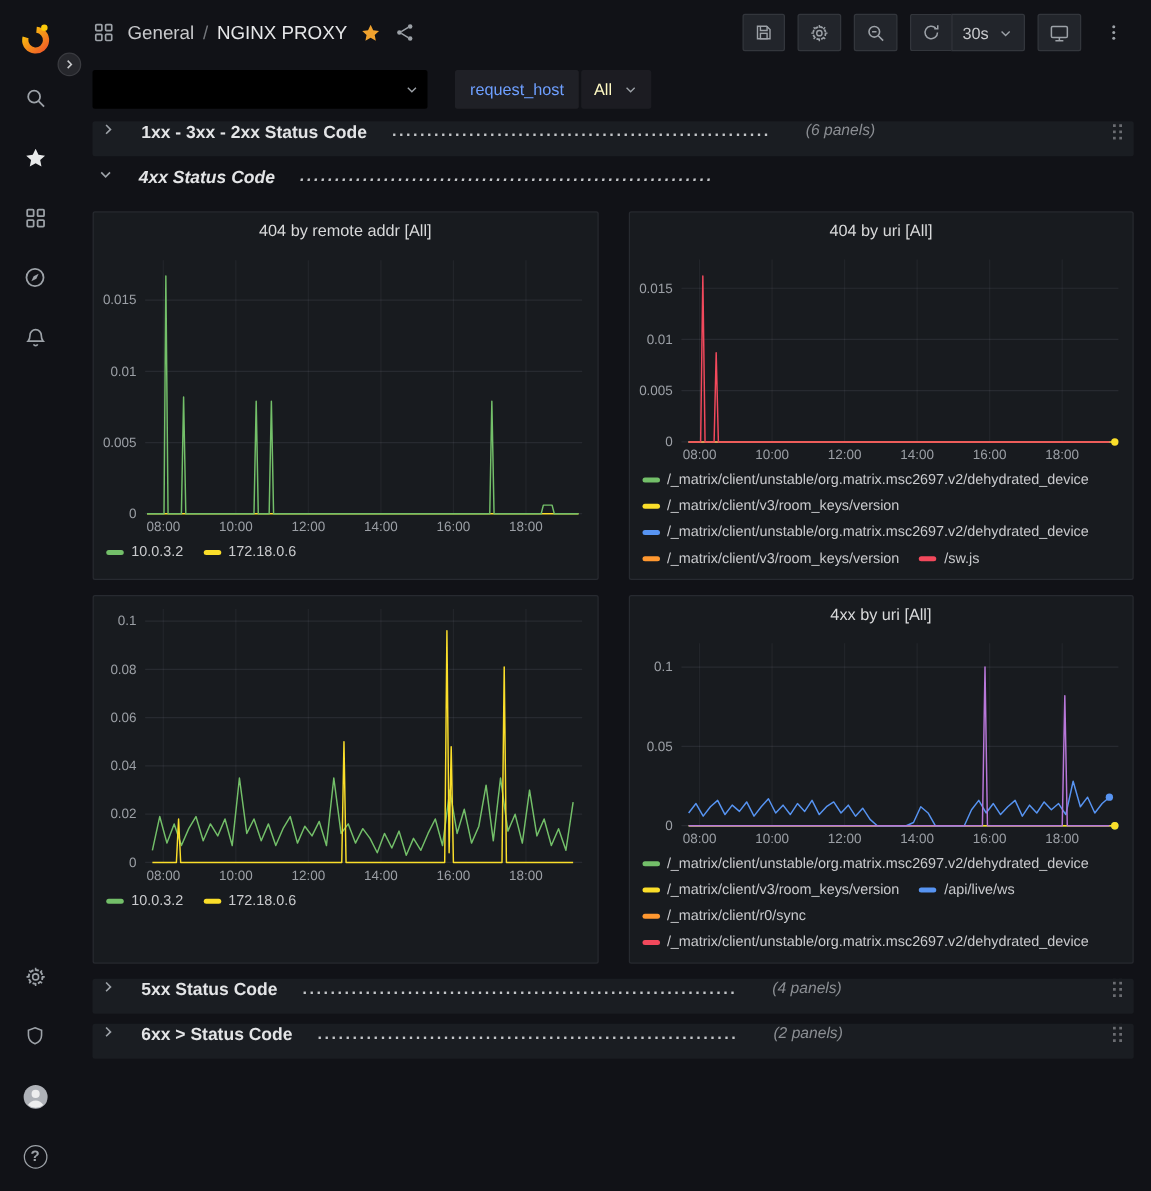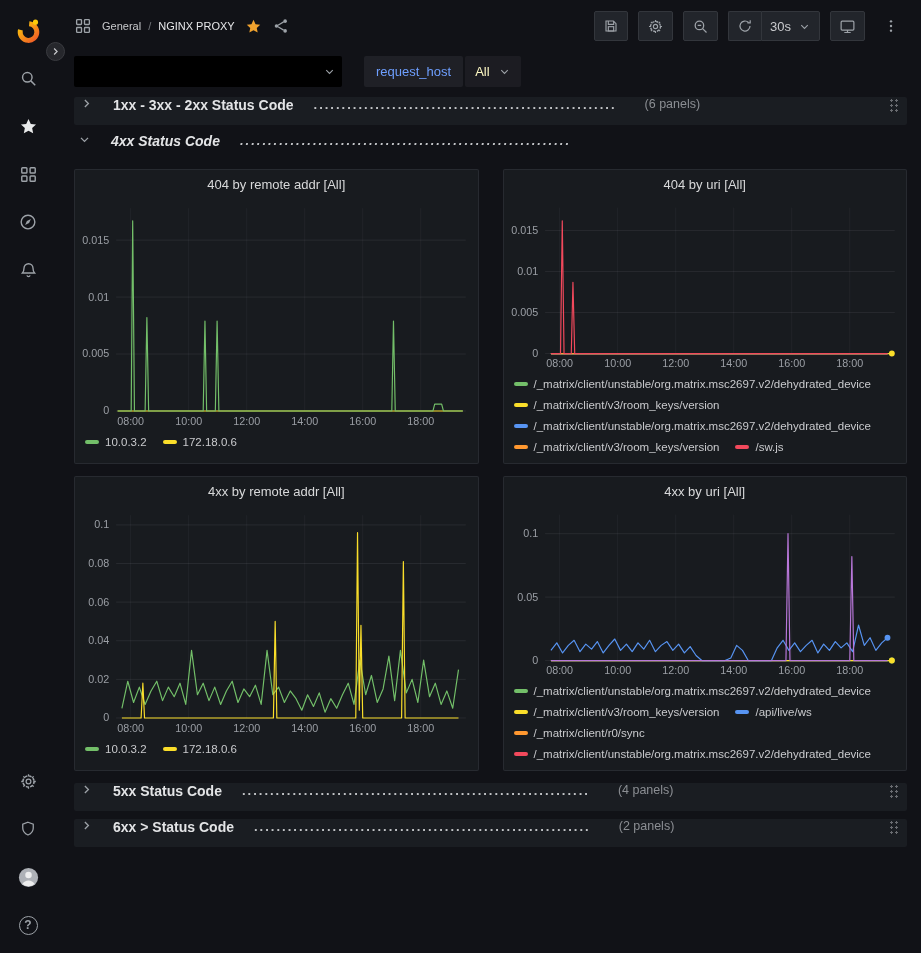--- a/index.html
+++ b/index.html
@@ -32,21 +32,21 @@
   .help-circle {
     width:19px; height:19px; border:1.6px solid currentColor; border-radius:50%;
     font-size:12px; font-weight:bold; display:flex; align-items:center; justify-content:center;
   }
 
   
   .main { margin-left:56px; width:865px; }
 
   .topbar { height:52px; display:flex; align-items:center; padding:0 14px 0 18px; }
   .tb-left { display:flex; align-items:center; gap:10px; }
-  .breadcrumb { display:flex; align-items:flex-start; gap:7px; font-size:11px; }
+  .breadcrumb { display:flex; align-items:flex-start; gap:7px; font-size:15px; }
   .breadcrumb .sec { color:#c8c9cc; cursor:pointer; }
   .breadcrumb .sep { color:#75787d; }
   .breadcrumb .ttl { color:#e6e7e9; font-weight:500; cursor:pointer; }
   .icon { color:#9da2a8; display:inline-flex; }
   .star-orange { color: var(--star-orange,#f0a22e); }
   .tb-right { margin-left:auto; display:flex; align-items:center; gap:10px; }
   .btn {
     height:30px; min-width:32px; padding:0 8px; display:inline-flex; align-items:center;
     justify-content:center; gap:7px; background:#22252b; border:1px solid #33363c;
     border-radius:2px; color:#c9cacd; font-size:13px; cursor:pointer; white-space:nowrap;
@@ -78,21 +78,21 @@
   .content { padding:0 14px 0 18px; }
   .row-header {
     height:28px; display:flex; align-items:flex-start; gap:20px; margin-bottom:8px;
     cursor:pointer; padding:0 8px 0 6px;
   }
   .row-header.collapsed { background: var(--row-bg,#1a1d22); border-radius:2px; }
   .row-header.expanded { padding-left:4px; margin-top:2px;font-style:italic; }
   .chev { color:#9da2a8; display:inline-flex; }
   .row-title { font-size:14px; font-weight:700; color:#e3e4e6; white-space:nowrap; }
   .row-dots { font-size:13px; font-weight:700; color:#c3c5c8; letter-spacing:2px; white-space:nowrap; overflow:hidden; }
-  .row-count { color:#8b8e93; font-size:12.5px; margin-left:8px; white-space:nowrap; }
+  .row-count { font-style:italic; color:#8b8e93; font-size:12.5px; margin-left:8px; white-space:nowrap; }
   .row-spacer { flex:1; }
   .drag-handle {
     width:11px; height:17px; flex:none;
     background-image: radial-gradient(circle, #6a6c71 1.2px, transparent 1.4px);
     background-size:5px 5px; background-position:1px 1px; cursor:grab;
   }
 
   
   .panels-grid { display:grid; grid-template-columns:1fr 1fr; gap:24px; margin-bottom:12px; }
   .panel {
@@ -424,21 +424,20 @@
             <span class="legend-item">
               <span class="legend-marker" style="background: rgb(242, 73, 92);"></span>
               <span>/sw.js</span>
             </span>
           </div>
       </section>
     </div>
 
     <div class="panels-grid">
       <section class="panel">
-        <div class="panel-title">4xx by remote addr [All]</div>
         <svg class="plot plot-tall" viewBox="0 0 411 233">
             <line x1="56.81327800829875" y1="8" x2="56.81327800829875" y2="215" stroke="rgba(204,204,220,0.06)" stroke-width="1"></line>
             <text x="56.81327800829875" y="229" text-anchor="middle" fill="#9b9fa5" font-size="11">08:00</text>
             <line x1="116.06639004149378" y1="8" x2="116.06639004149378" y2="215" stroke="rgba(204,204,220,0.06)" stroke-width="1"></line>
             <text x="116.06639004149378" y="229" text-anchor="middle" fill="#9b9fa5" font-size="11">10:00</text>
             <line x1="175.31950207468878" y1="8" x2="175.31950207468878" y2="215" stroke="rgba(204,204,220,0.06)" stroke-width="1"></line>
             <text x="175.31950207468878" y="229" text-anchor="middle" fill="#9b9fa5" font-size="11">12:00</text>
             <line x1="234.5726141078838" y1="8" x2="234.5726141078838" y2="215" stroke="rgba(204,204,220,0.06)" stroke-width="1"></line>
             <text x="234.5726141078838" y="229" text-anchor="middle" fill="#9b9fa5" font-size="11">14:00</text>
             <line x1="293.8257261410788" y1="8" x2="293.8257261410788" y2="215" stroke="rgba(204,204,220,0.06)" stroke-width="1"></line>

